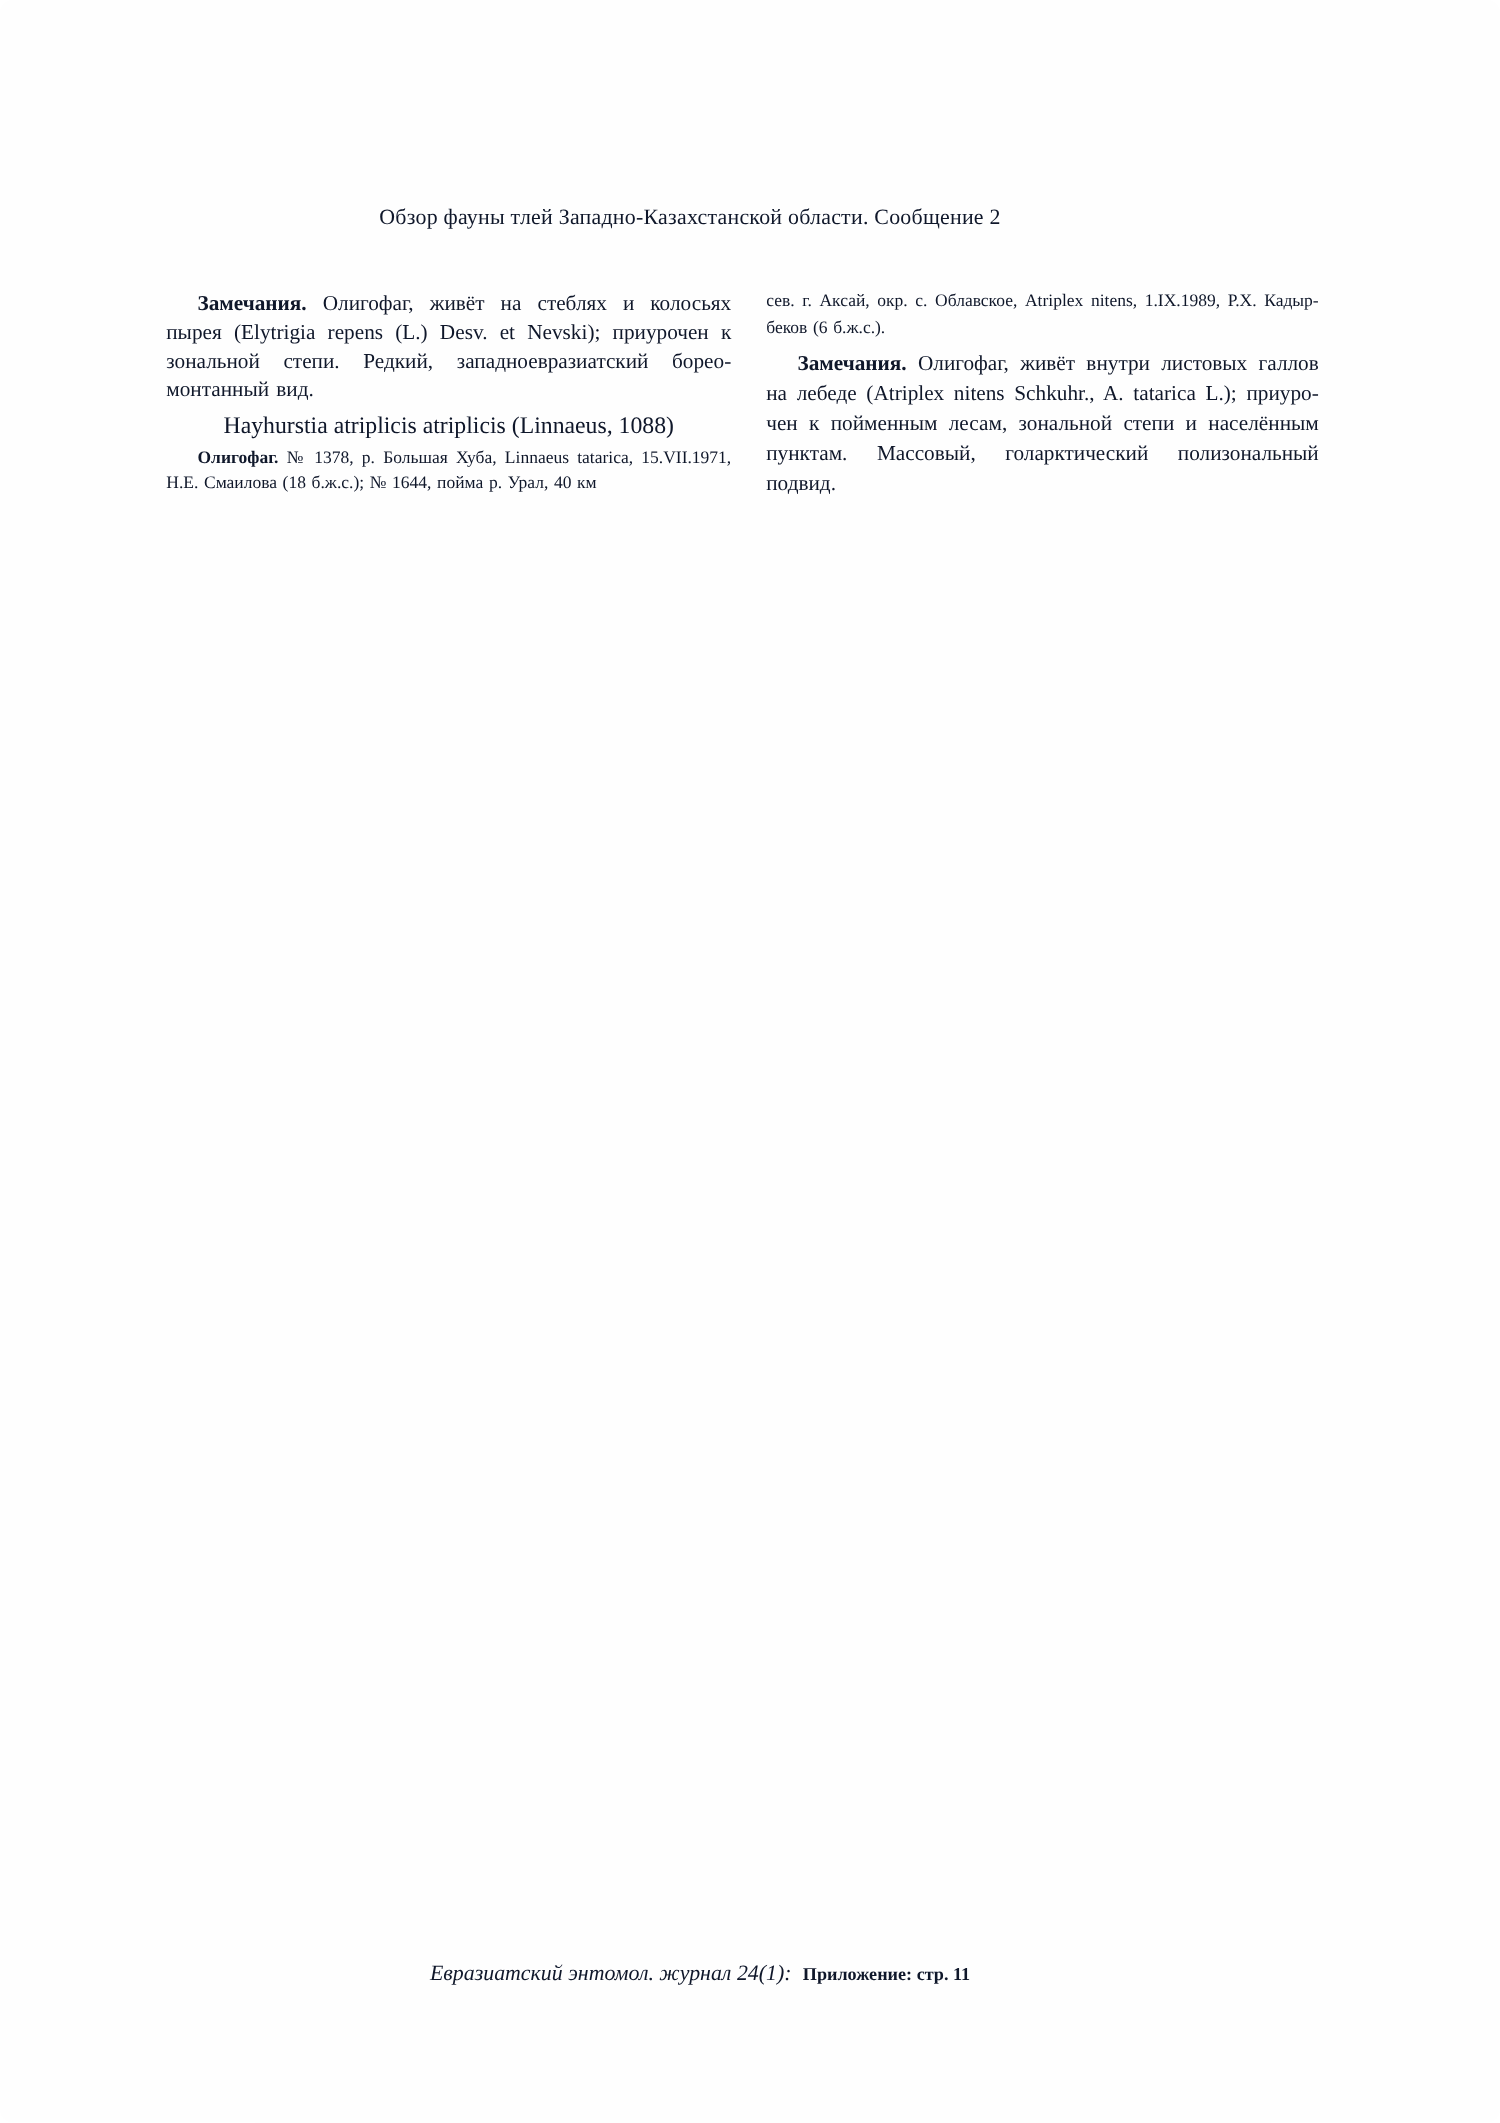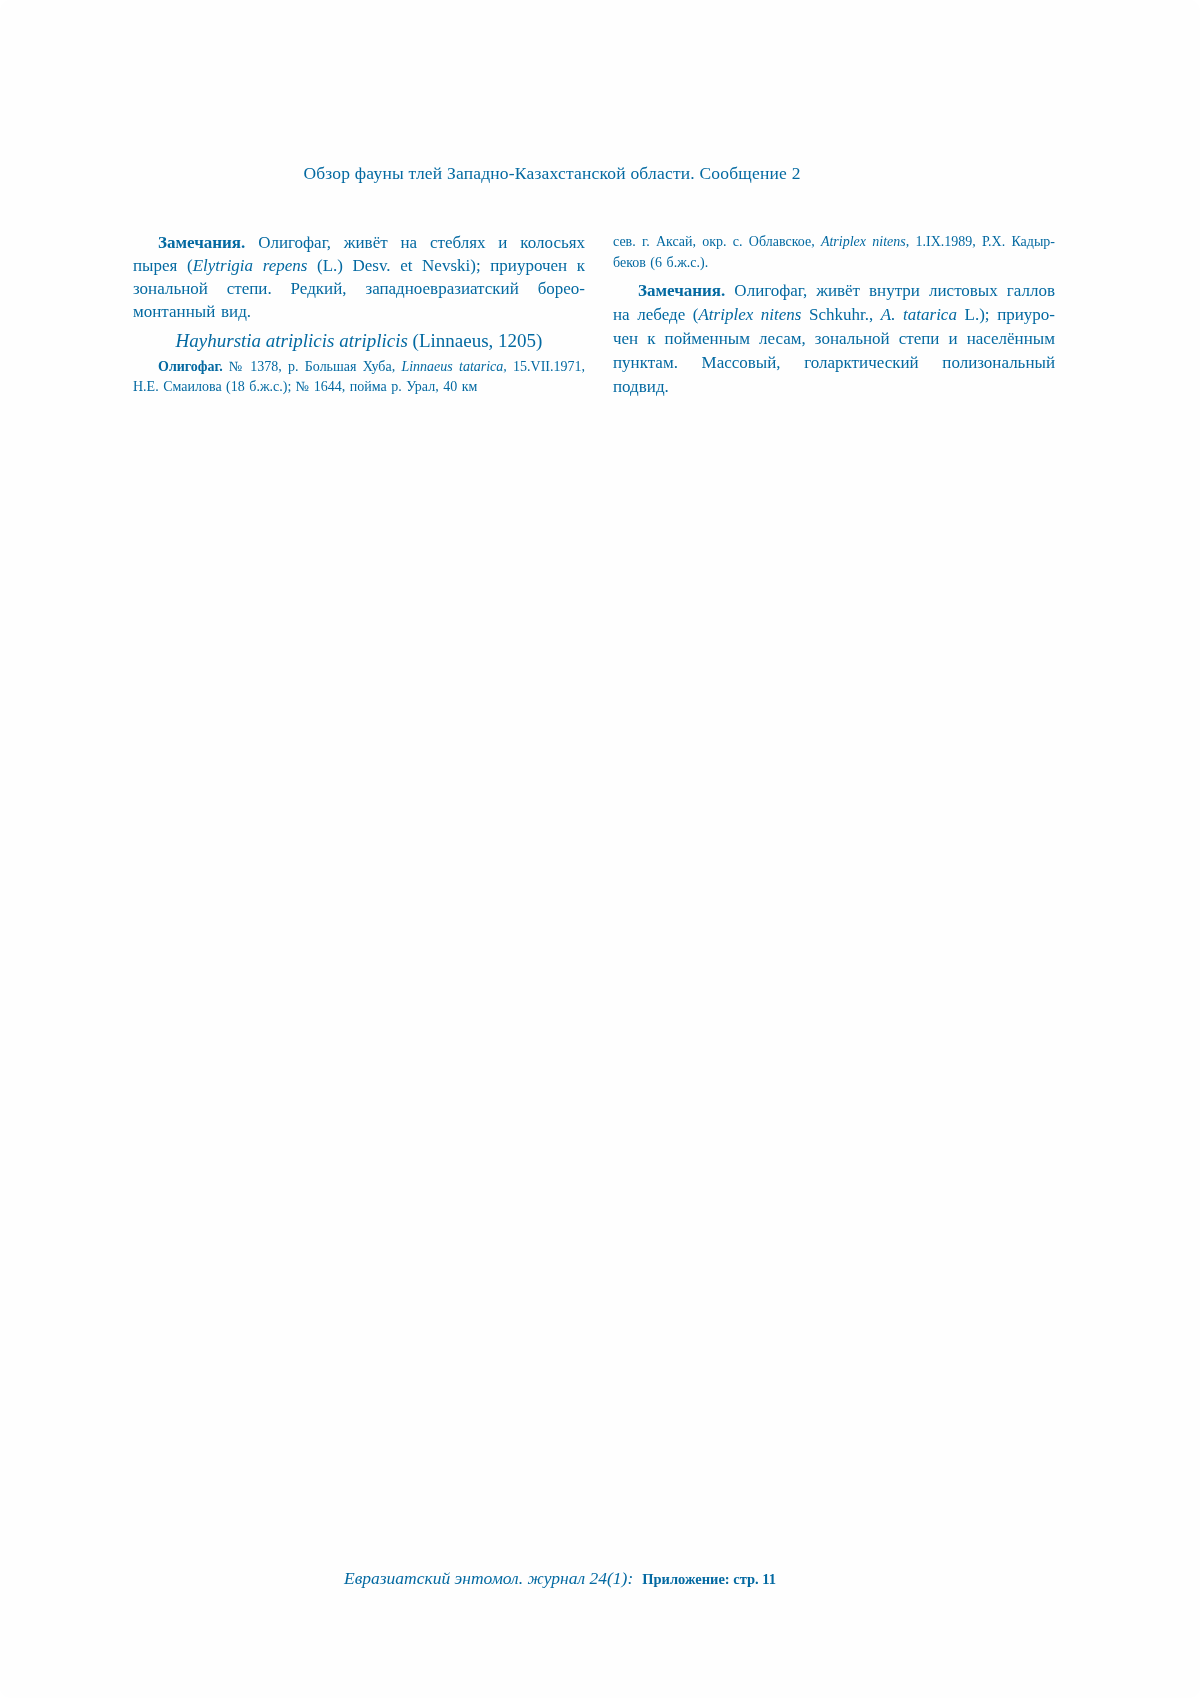--- a/index.html
+++ b/index.html
@@ -6,21 +6,21 @@
     margin: 0;
     padding: 0;
     background: #ffffff;
   }
   .page {
     position: relative;
     width: 1200px;
     height: 1698px;
     background: #fefefe;
     font-family: "Liberation Serif", serif;
-    color: #0369a1;
+    color: #0f172a;
     overflow: hidden;
     border-radius: 10px;
   }
   .page-title {
     position: absolute;
     top: 162px;
     left: 0;
     width: 1104px;
     text-align: center;
     font-size: 17.5px;
@@ -57,21 +57,21 @@
     line-height: 22px;
     margin-top: 7px;
     text-indent: 0;
   }
   .remarks-right {
     font-size: 17px;
     line-height: 24px;
     margin-top: 6px;
     word-spacing: 2px;
   }
-  .i  { font-style: italic; }
+  .i  { }
   .bi { font-weight: bold; }
   .page-footer {
     position: absolute;
     top: 1568px;
     left: 0;
     width: 1120px;
     text-align: center;
   }
   .footer-journal {
     font-style: italic;
@@ -89,21 +89,21 @@
 <div class="page">
 
   <div class="page-title">Обзор фауны тлей Западно-Казахстанской области. Сообщение 2</div>
 
   <div class="columns">
 
     <div class="col-left">
 
       <p class="body-para indent"><span class="bi">Замечания.</span><span> Олигофаг, живёт на стеблях и колосьях пырея (</span><span class="i">Elytrigia repens</span><span> (L.) Desv. et Nevski); приурочен к зональной степи. Редкий, западноевразиатский борео-монтанный вид.</span></p>
 
-      <p class="species-heading"><span class="i">Hayhurstia atriplicis atriplicis</span><span> (Linnaeus, 1205)</span></p>
+      <p class="species-heading"><span class="i">Hayhurstia atriplicis atriplicis</span><span> (Linnaeus, 1088)</span></p>
 
       <p class="small-para indent" style="margin-top:5px"><span class="bi">Олигофаг.</span><span> № 1378, р. Большая Хуба, </span><span class="i">Linnaeus tatarica,</span><span> 15.VII.1971, Н.Е. Смаилова (18 б.ж.с.); № 1644, пойма р. Урал, 40 км</span></p>
 
     </div>
 
     <div class="col-right">
 
       <p class="small-para cont"><span>сев. г. Аксай, окр. с. Облавское, </span><span class="i">Atriplex nitens</span><span>, 1.IX.1989, Р.Х. Кадыр­беков (6 б.ж.с.).</span></p>
 
       <p class="remarks-right indent"><span class="bi">Замечания.</span><span> Олигофаг, живёт внутри листовых галлов на лебеде (</span><span class="i">Atriplex nitens</span><span> Schkuhr., </span><span class="i">A. tatarica</span><span> L.); приуро­чен к пойменным лесам, зональной степи и населённым пунктам. Массовый, голарктический полизональный подвид.</span></p>

